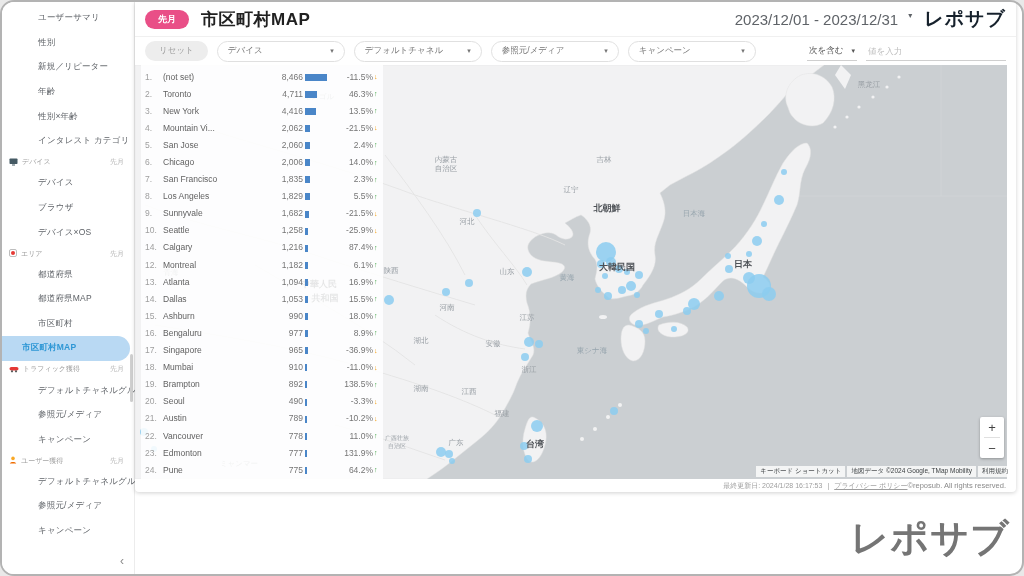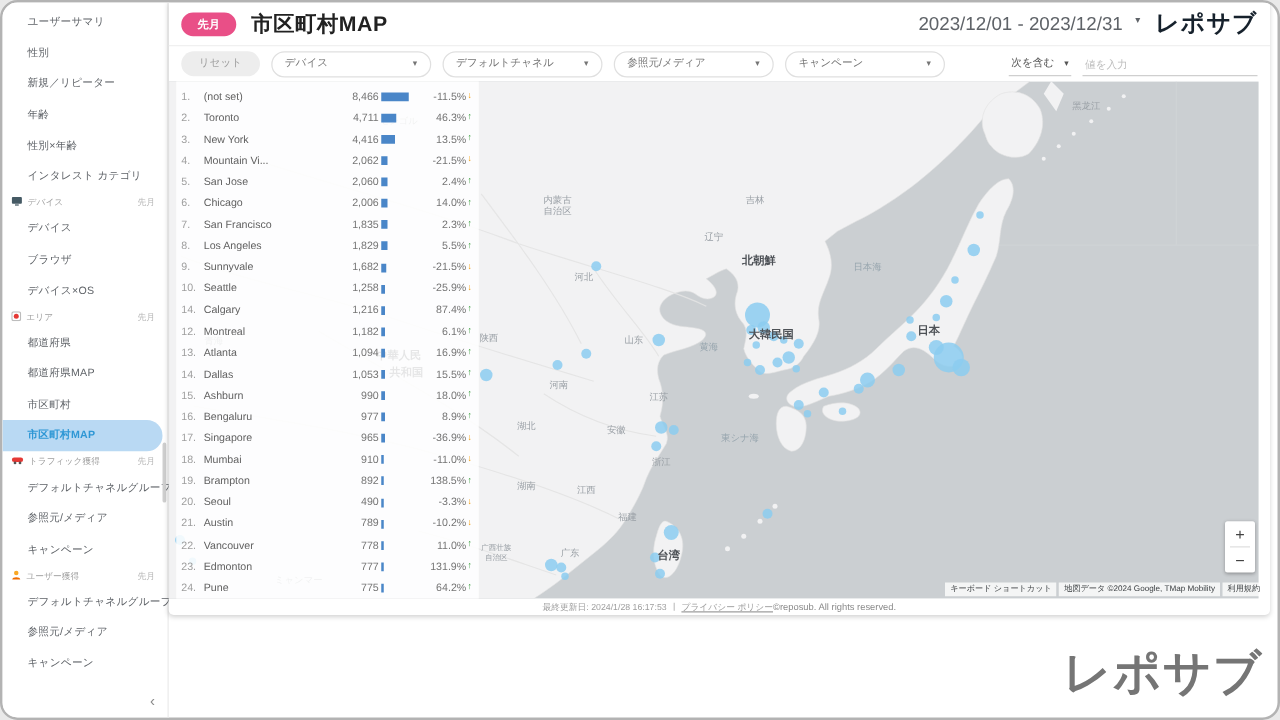--- a/index.html
+++ b/index.html
@@ -2,21 +2,21 @@
 <html><head>
 <meta charset="utf-8">
 <style>
   html,body{margin:0;padding:0;background:#e9e9e9;font-family:"Liberation Sans",sans-serif;}
   *{box-sizing:border-box;}
   .frame{position:relative;width:1024px;height:576px;background:#fff;border:2px solid #b3b3b3;border-radius:14px;overflow:hidden;}
 
   
   .sidebar{position:absolute;left:0;top:0;bottom:0;width:133px;background:#fff;border-right:1px solid #ececec;}
   .side-nav{padding-top:4px;}
-  .side-item{height:24.6px;display:flex;align-items:center;padding-left:20px;font-size:8.5px;color:#5f6368;letter-spacing:.2px;cursor:pointer;white-space:nowrap;}
+  .side-item{height:24.6px;display:flex;align-items:center;padding-left:36px;font-size:8.5px;color:#5f6368;letter-spacing:.2px;cursor:pointer;white-space:nowrap;}
   .side-item.selected{background:#b9d9f3;color:#2e97d5;border-radius:0 14px 14px 0;margin-right:4px;padding-left:20px;font-weight:bold;}
   .side-section{height:17.5px;display:flex;align-items:center;justify-content:space-between;padding:0 10px 0 7px;font-size:7px;color:#9e9e9e;white-space:nowrap;}
   .side-section .sec-left{display:flex;align-items:center;gap:4px;}
   .side-section .badge-month{color:#b5b5b5;font-size:7px;}
   .side-scroll-thumb{position:absolute;right:1px;top:352px;width:3px;height:48px;background:#cfcfcf;border-radius:2px;}
   .side-collapse{position:absolute;right:10px;bottom:6px;font-size:12px;color:#8a8a8a;cursor:pointer;}
 
   
   .main{position:absolute;left:133px;top:0;width:881px;height:490px;background:#fff;box-shadow:0 1px 4px rgba(0,0,0,.18);border-radius:0 0 4px 4px;}
   .hdr{height:34px;display:flex;align-items:center;gap:12px;padding:0 10px;}
@@ -59,21 +59,21 @@
   .arr.up{color:#3fa142;}
   .arr.down{color:#f29900;}
 
   .map-zoom{position:absolute;right:12px;top:352px;width:24px;background:#fff;border-radius:2px;box-shadow:0 1px 3px rgba(0,0,0,.3);display:flex;flex-direction:column;align-items:stretch;}
   .map-zoom .zbtn{height:20px;display:flex;align-items:center;justify-content:center;font-size:13px;color:#424242;cursor:pointer;}
   .map-zoom .zdiv{height:1px;background:#e0e0e0;margin:0 4px;}
 
   .attrib{position:absolute;right:4px;bottom:2px;display:flex;gap:2px;align-items:center;}
   .attrib .chip{background:rgba(255,255,255,.78);font-size:6.5px;color:#3c4043;padding:1px 4px;white-space:nowrap;}
 
-  .card-footer{height:13px;display:flex;align-items:center;justify-content:center;padding:0 10px;}
+  .card-footer{height:13px;display:flex;align-items:center;justify-content:flex-end;padding:0 10px;}
   .cf-left{font-size:7px;color:#9e9e9e;display:flex;gap:5px;align-items:center;}
   .cf-left .privacy{text-decoration:underline;cursor:pointer;color:#9e9e9e;}
   .cf-right{font-size:7.5px;color:#8a8a8a;}
 
   .watermark{position:absolute;right:12px;bottom:10px;font-size:38px;font-weight:800;color:#757575;letter-spacing:1px;}
 </style>
 </head>
 <body>
 
 <div class="frame">

